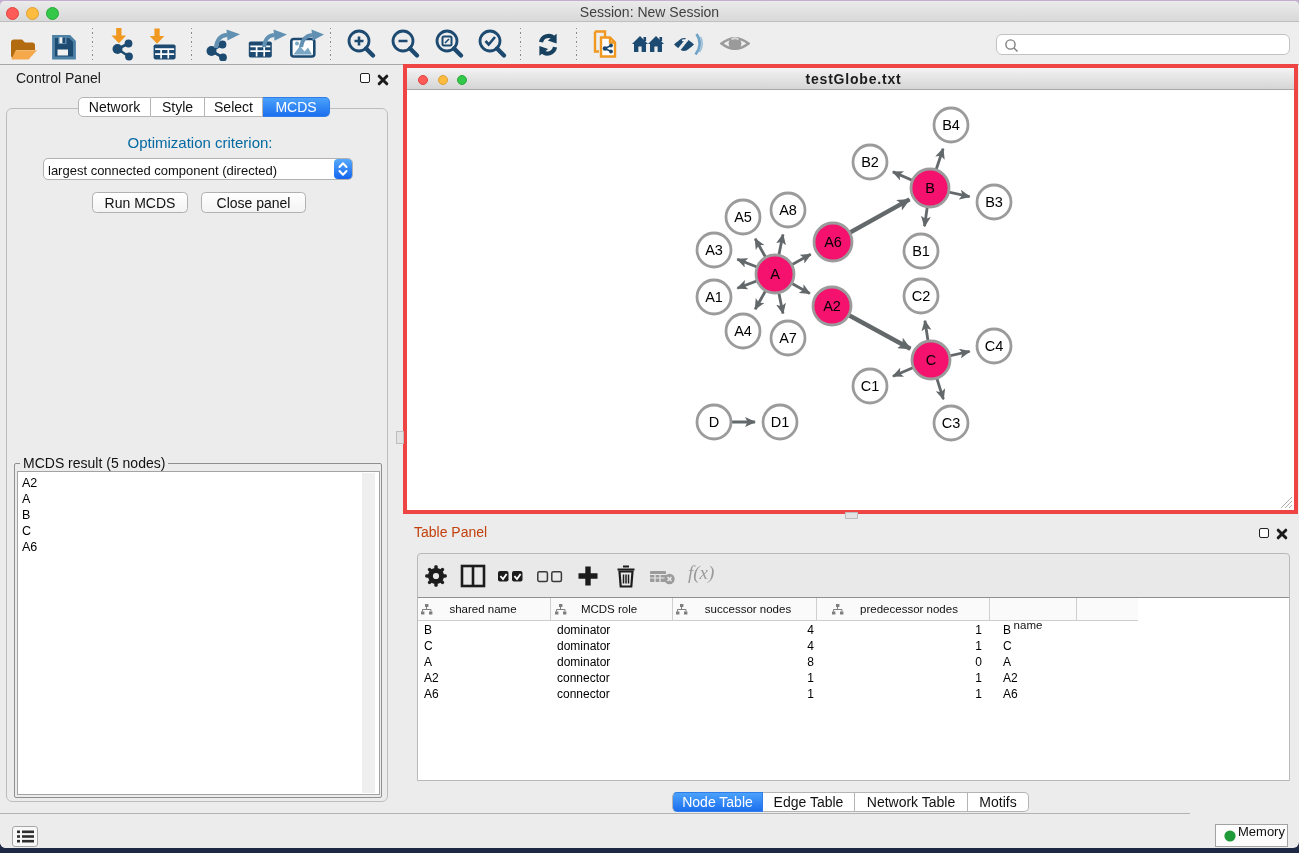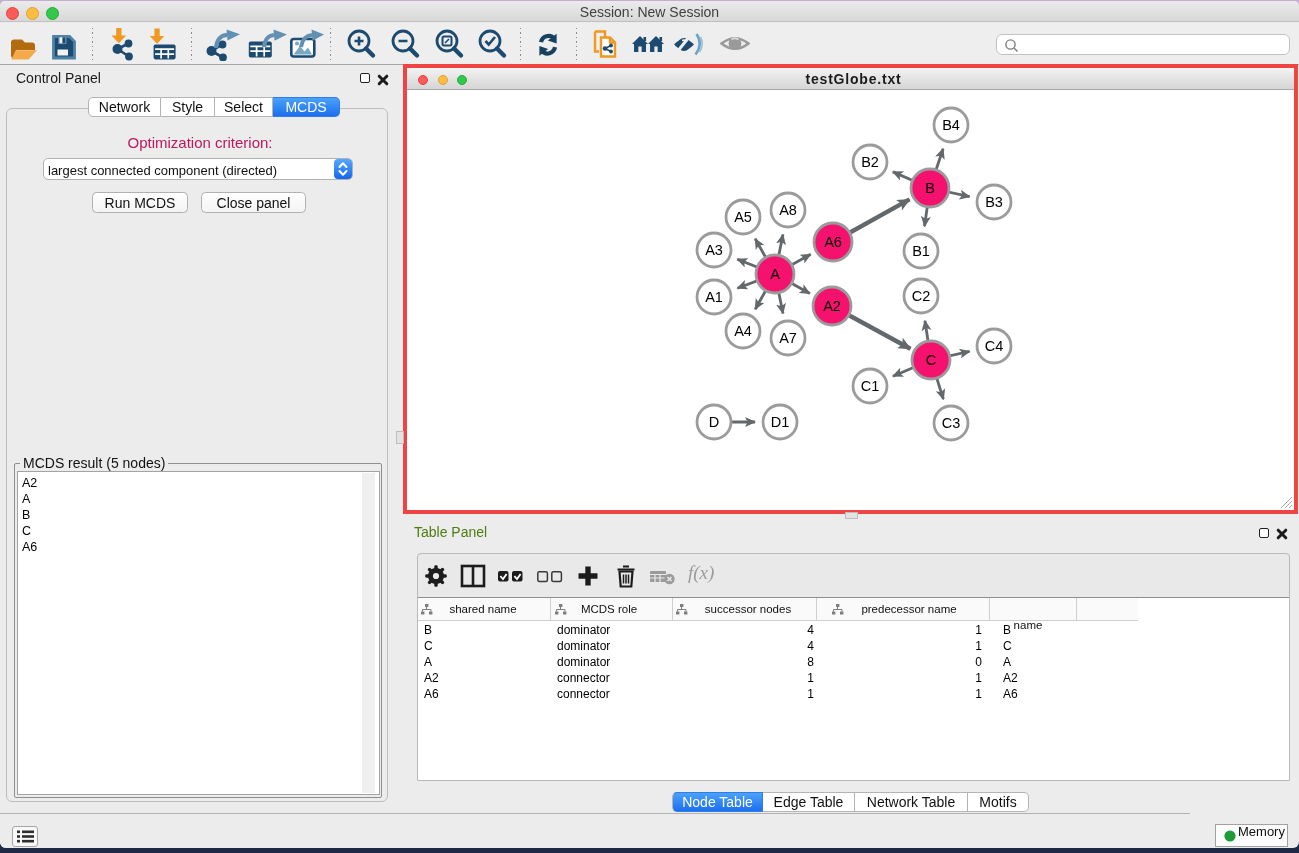--- a/index.html
+++ b/index.html
@@ -19,39 +19,39 @@
 
 #cp-title { position:absolute; left:16px; top:69px; font-size:14px; color:#1c1c1c; }
 .winbtn-sq { position:absolute; width:10px; height:10px; border:1.6px solid #222; border-radius:2px; background:#fff; }
 .winbtn-x { position:absolute; font-size:12px; font-weight:bold; color:#111; }
 #cp-box { position:absolute; left:6px; top:107px; width:382px; height:694px; background:#ececec; border:1px solid #bdbdbd; border-radius:6px; }
 .seg { position:absolute; display:flex; height:20px; font-size:14px; }
 .seg .s { background:#fff; border:1px solid #b4b4b4; border-left:none; color:#111; display:flex; align-items:center; justify-content:center; }
 .seg .s:first-child { border-left:1px solid #b4b4b4; border-radius:5px 0 0 5px; }
 .seg .s:last-child { border-radius:0 5px 5px 0; }
 .seg .sel { background:linear-gradient(#4ba2fb,#1c6fee); color:#fff; border-color:#2e7de8; }
-#cp-tabs { left:88px; top:96px; }
-#opt-label { position:absolute; left:9px; top:133px; width:382px; text-align:center; font-size:15px; color:#be185d; }
+#cp-tabs { left:78px; top:96px; }
+#opt-label { position:absolute; left:9px; top:133px; width:382px; text-align:center; font-size:15px; color:#0369a1; }
 #combo { position:absolute; left:43px; top:157px; width:310px; height:22px; background:#fff; border:1px solid #b1b1b1; border-radius:5px; }
 #combo .txt { position:absolute; left:4px; top:3.5px; font-size:13px; color:#111; }
 #combo .step { position:absolute; right:0px; top:0px; width:18px; height:20px; border-radius:4px; background:linear-gradient(#55a9fc,#1566ee); }
 .btn { position:absolute; height:21px; background:linear-gradient(#ffffff,#f3f3f3); border:1px solid #b1b1b1; border-radius:4.5px; font-size:14px; color:#111; display:flex; align-items:center; justify-content:center; }
 
 #grp { position:absolute; left:14px; top:462px; width:368px; height:335px; border:1px solid #8f8f8f; border-radius:2px; }
 #grp-label { position:absolute; left:20px; top:454px; background:#ececec; padding:0 3px; font-size:14px; color:#111; }
 #grp-list { position:absolute; left:17px; top:470px; width:363px; height:324px; background:#fff; border:1px solid #a3a3a3; }
 #grp-scroll { position:absolute; right:4px; top:1px; bottom:1px; width:13px; background:#efefef; }
 #grp-list .li { font-size:12.5px; color:#000; padding-left:4px; height:16px; line-height:16px; }
 
 #netwin { position:absolute; left:403px; top:63px; width:895px; height:450px; background:#fff; border:4px solid #ef4444; }
 #netwin-title { position:absolute; left:0; top:0; width:100%; height:22px; background:linear-gradient(#f3f3f3,#d5d5d5); border-bottom:1px solid #a8a8a8; }
 #netwin-title .t { position:absolute; width:100%; text-align:center; top:2.5px; font-size:14px; font-weight:700; letter-spacing:0.8px; text-indent:6px; color:#1b1b1b; }
 .tl2 { position:absolute; top:6.5px; width:10px; height:10px; border-radius:50%; }
 
-#tp-title { position:absolute; left:414px; top:523px; font-size:14px; color:#4d7c0f; }
+#tp-title { position:absolute; left:414px; top:523px; font-size:14px; color:#c2410c; }
 #tp-box { position:absolute; left:417px; top:552px; width:873px; height:228px; background:#e9e9e9; border:1px solid #b9b9b9; border-radius:4px 4px 0 0; }
 #tbl { position:absolute; left:418px; top:596px; width:871px; height:183px; background:#fff; border-top:1px solid #8f8f8f; }
 #tbl-head { position:absolute; left:0; top:0; width:720px; height:23px; background:#fafafa; border-bottom:1px solid #cfcfcf; }
 .hsep { position:absolute; top:0; height:23px; width:1px; background:#cfcfcf; }
 .hlabel { position:absolute; top:5px; font-size:11.5px; color:#111; }
 .cell { position:absolute; font-size:12px; color:#000; height:16px; line-height:16px; }
 #bt-tabs { left:672px; top:791px; }
 
 #statusbar { position:absolute; left:0; top:812px; width:1190px; height:35px; border-top:1px solid #b2b2b2; background:#ececec; }
 #membtn { position:absolute; left:1215px; top:10px; width:73px; height:23px; background:#fcfcfc; border:1px solid #a2a2a2; font-size:13px; color:#111; }
@@ -393,21 +393,21 @@
         </svg>
 <div class="hlabel" style="left:210px;width:240px;text-align:center;">successor nodes</div>
 <svg width="13" height="11" viewBox="0 0 13 11" style="position:absolute;top:6px;left:257px;">
           <g fill="#7e7e7e">
             <rect x="5" y="0" width="3.4" height="3"></rect>
             <rect x="1" y="7.5" width="3.4" height="3"></rect>
             <rect x="9" y="7.5" width="3.4" height="3"></rect>
             <path d="M6.5 3 v2.5 M2.5 7.5 V5.5 h8.5 V7.5" stroke="#7e7e7e" fill="none" stroke-width="1"></path>
           </g>
         </svg>
-<div class="hlabel" style="left:371px;width:240px;text-align:center;">predecessor name</div>
+<div class="hlabel" style="left:371px;width:240px;text-align:center;">predecessor nodes</div>
 <svg width="13" height="11" viewBox="0 0 13 11" style="position:absolute;top:6px;left:413px;">
           <g fill="#7e7e7e">
             <rect x="5" y="0" width="3.4" height="3"></rect>
             <rect x="1" y="7.5" width="3.4" height="3"></rect>
             <rect x="9" y="7.5" width="3.4" height="3"></rect>
             <path d="M6.5 3 v2.5 M2.5 7.5 V5.5 h8.5 V7.5" stroke="#7e7e7e" fill="none" stroke-width="1"></path>
           </g>
         </svg>
 <div class="hlabel" style="left:490px;width:240px;text-align:center;margin-top:16px;">name</div>
       </div>

